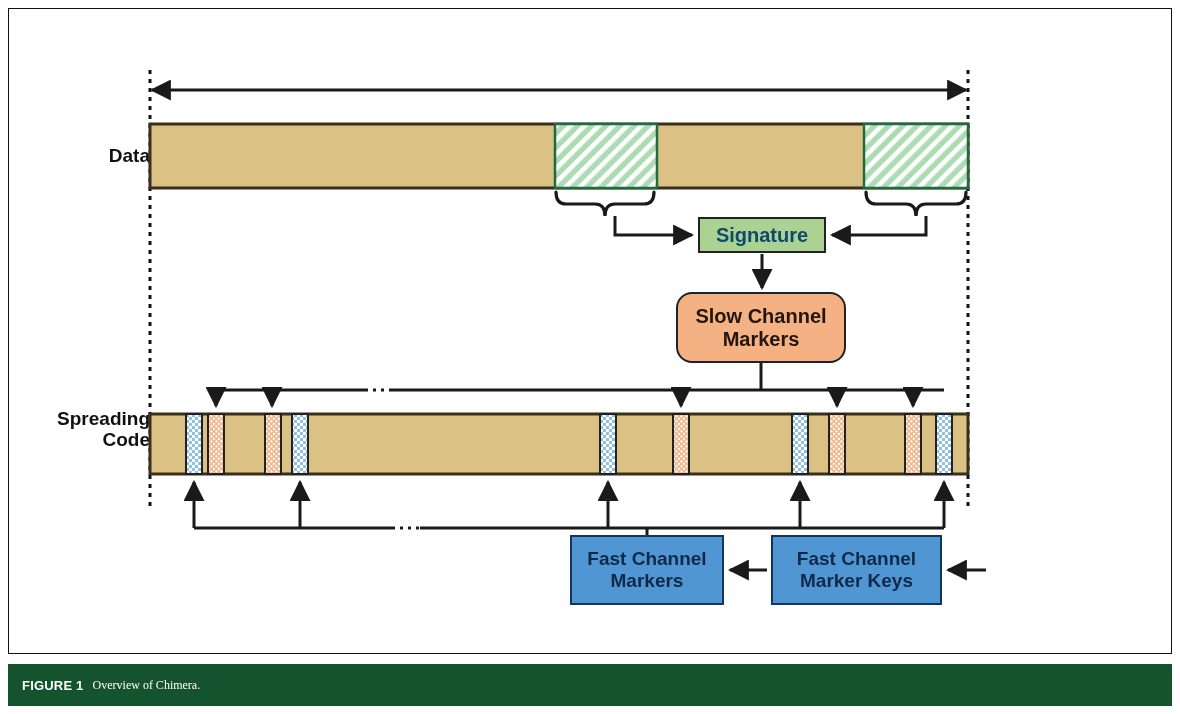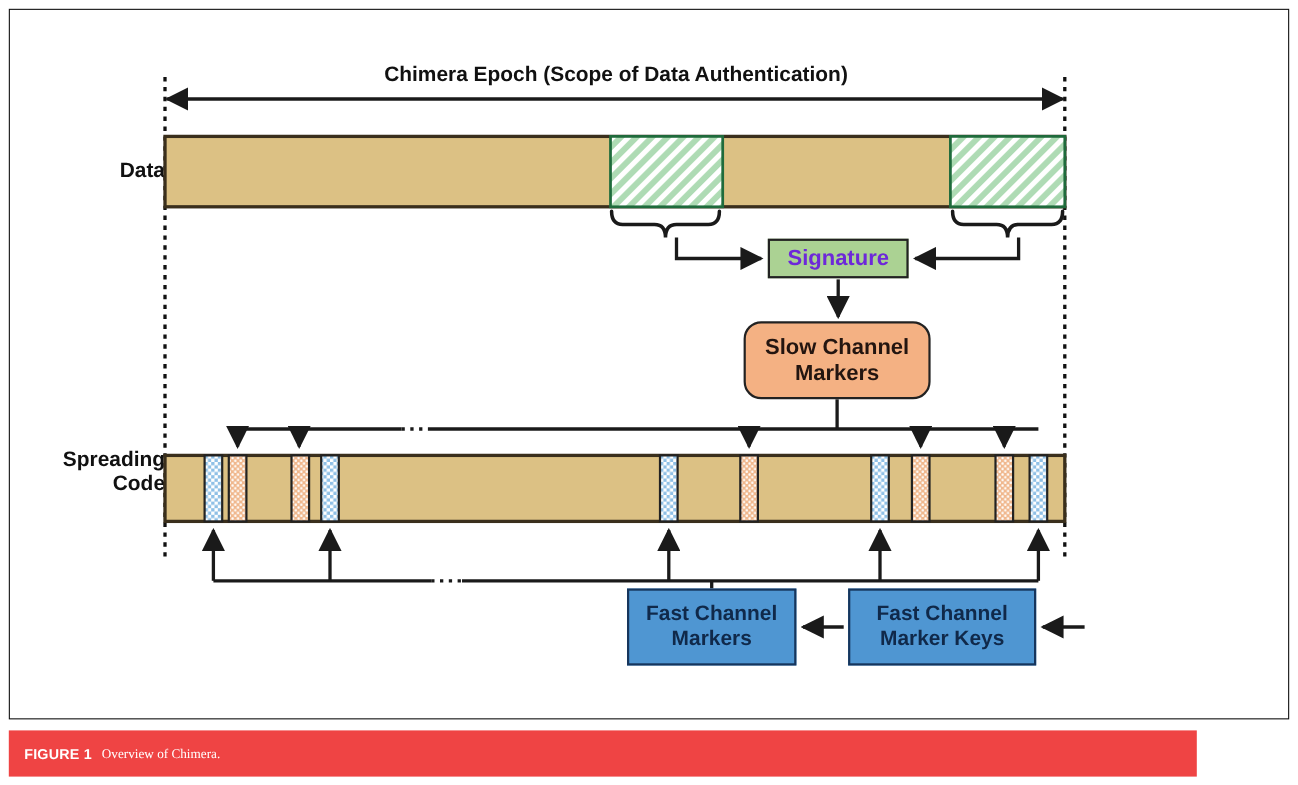--- a/index.html
+++ b/index.html
@@ -1,38 +1,37 @@
 <!DOCTYPE html>
 <html><head>
 <meta charset="utf-8">
 <style>
   html,body{margin:0;padding:0;background:#fff;}
   body{width:1180px;height:714px;font-family:"Liberation Sans",sans-serif;overflow:hidden;}
   #root{position:relative;width:1180px;height:714px;background:#ffffff;}
   .figure-frame{position:absolute;left:8px;top:8px;width:1164px;height:646px;border:1.5px solid #111;background:#fff;box-sizing:border-box;}
-  .caption-bar{position:absolute;left:8px;top:664px;width:1080px;height:42px;background:#ef4444;color:#fff;display:flex;align-items:center;box-sizing:border-box;padding-left:14px;}
+  .caption-bar{position:absolute;left:8px;top:664px;width:1164px;height:42px;background:#14532d;color:#fff;display:flex;align-items:center;box-sizing:border-box;padding-left:14px;}
   .caption-lead{font-weight:bold;font-size:13px;letter-spacing:.2px;margin-right:9px;font-family:"Liberation Sans",sans-serif;}
   .caption-text{font-size:12px;font-family:"Liberation Serif",serif;}
   .svgwrap{position:absolute;left:0;top:0;width:1180px;height:714px;pointer-events:none;}
   .lbl{position:absolute;font-weight:bold;color:#111;text-align:right;line-height:1.12;}
   .side-label{font-size:19px;}
   .epoch-title{position:absolute;font-weight:bold;font-size:19px;color:#111;text-align:center;width:820px;left:150px;top:58px;}
   .boxlabel{position:absolute;display:flex;align-items:center;justify-content:center;text-align:center;font-weight:bold;box-sizing:border-box;line-height:1.14;}
-  .box-sig{background:#abd293;border:2.5px solid #222;color:#6d28d9;font-size:20px;}
+  .box-sig{background:#abd293;border:2.5px solid #222;color:#0c4a6e;font-size:20px;}
   .box-slow{background:#f4b183;border:2.5px solid #222;color:#231510;font-size:20px;}
   .box-blue{background:#4f96d2;border:2.5px solid #16355c;color:#10294a;font-size:19px;}
 </style>
 </head>
 <body>
 
 <div id="root">
 
   <div class="figure-frame"></div>
 
-  <div class="epoch-title">Chimera Epoch (Scope of Data Authentication)</div>
 
   <div class="lbl side-label" style="left:40px;top:145px;width:110px;">Data</div>
 
   <div class="lbl side-label" style="left:20px;top:408px;width:130px;">
     <div>Spreading</div>
     <div>Code</div>
   </div>
 
   <svg class="svgwrap" viewBox="0 0 1180 714">
     <defs>

